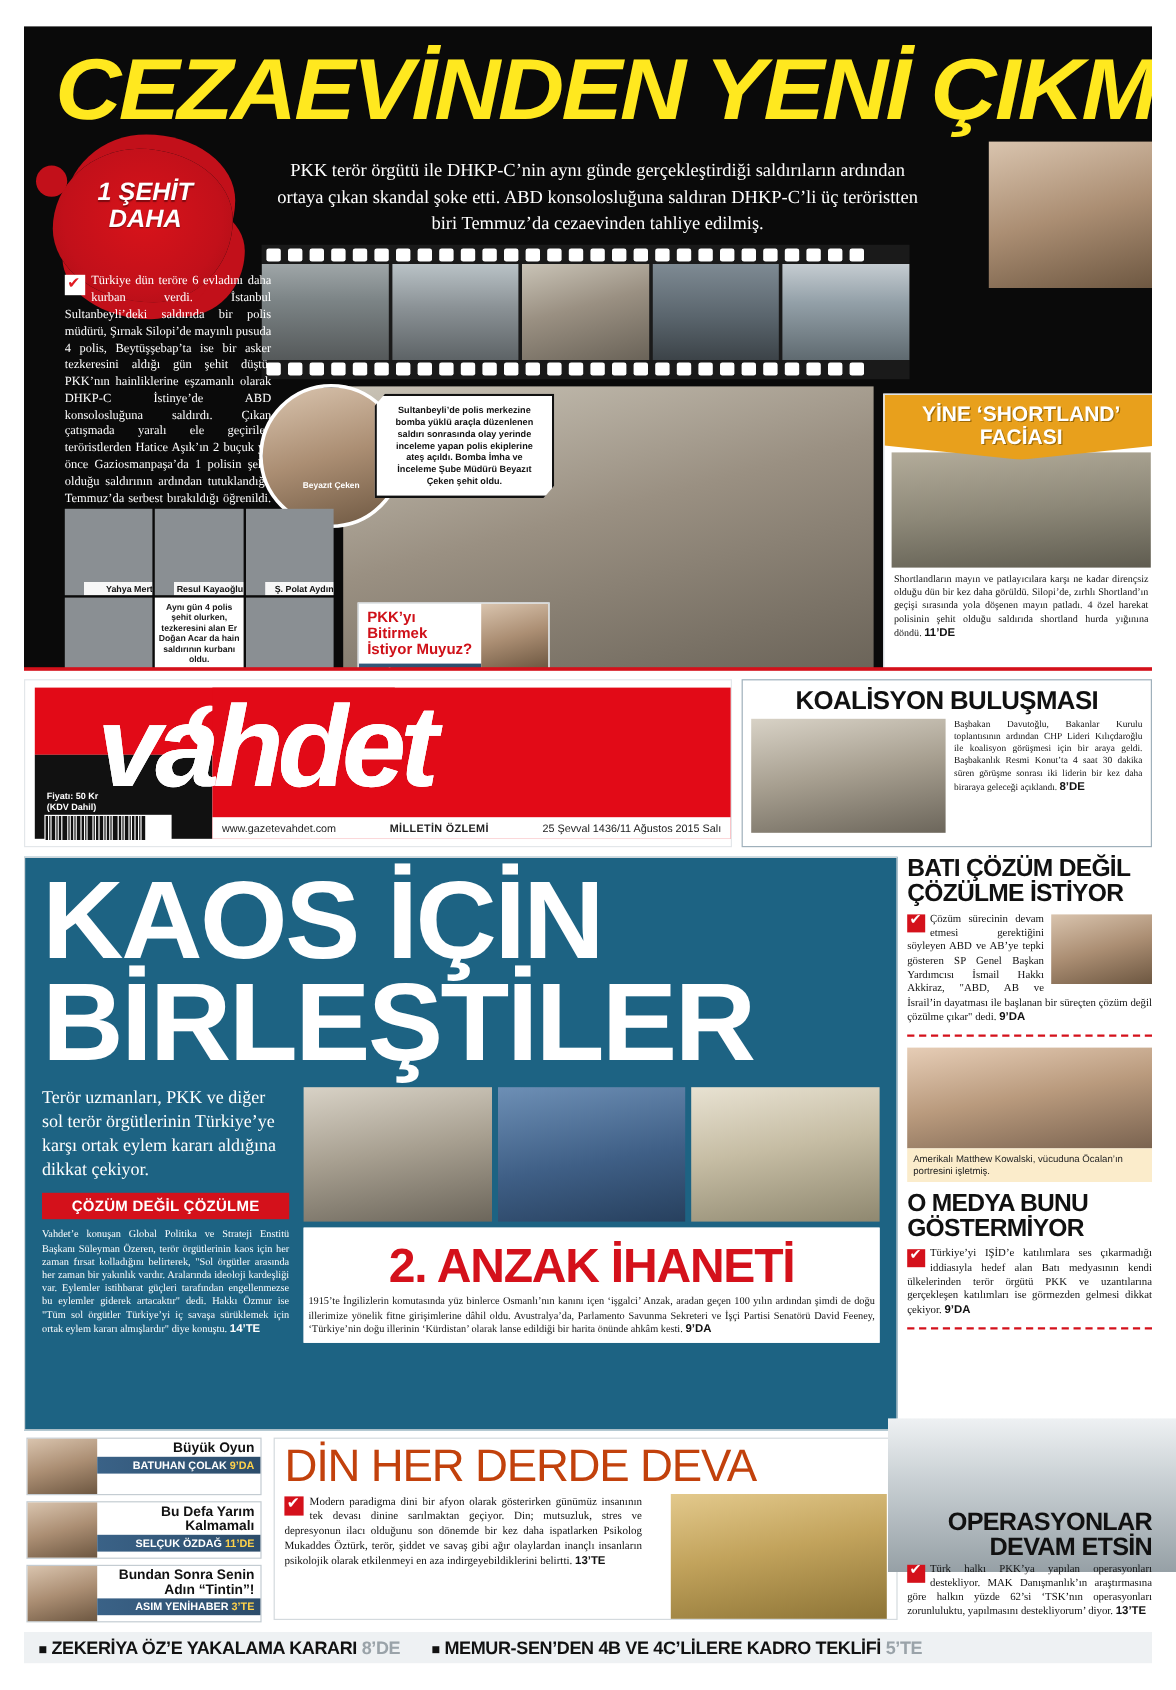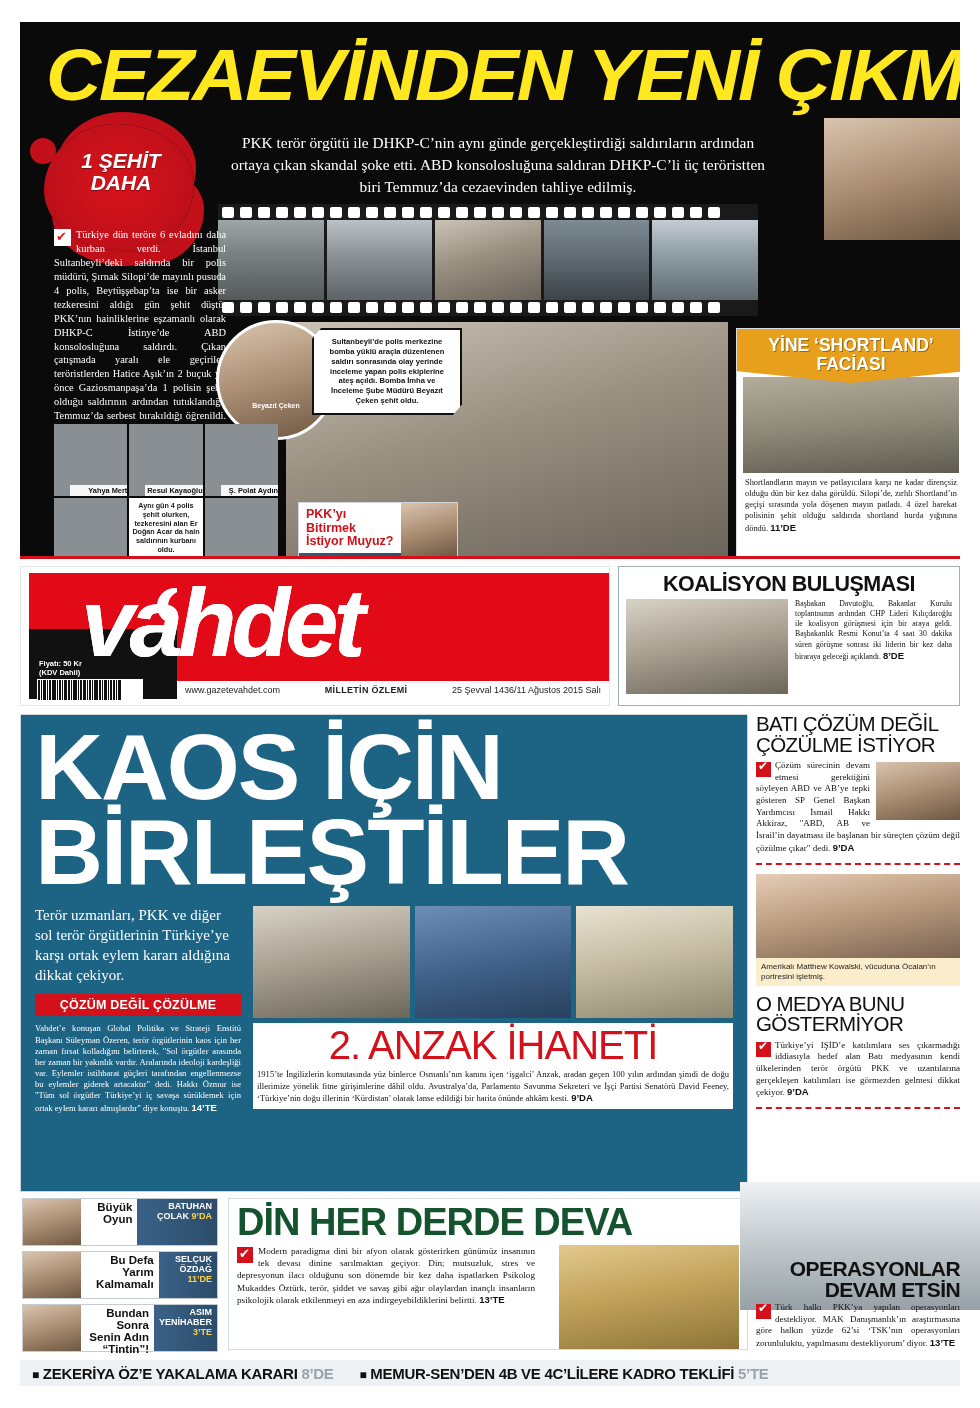--- a/index.html
+++ b/index.html
@@ -236,72 +236,72 @@
     font-size:12.5px; text-align:center; padding:4px 0; letter-spacing:0.2px;
   }
   .mc-left .body {
     margin-top: 7px; color:#ffffff; font-family:"Liberation Serif",serif;
     font-size:8.6px; line-height:1.3; text-align:justify;
   }
   .mc-right { flex:1; }
   .photo-row { display:flex; gap:5px; height: 112px; }
   .photo-row > div { flex:1; }
   .anzak-head {
-    color:#d4111b; font-weight:normal; font-size:40px; line-height:1;
+    color:#d4111b; font-weight:bold; font-size:40px; line-height:1;
     margin-top:4px; letter-spacing:-1px; text-align:center;
-    background:#fff; padding: 2px 0 4px;
+    background:#fff; padding: 12px 0 4px;
   }
   .anzak-body {
     background:#fff; color:#111; font-family:"Liberation Serif",serif;
     font-size:8.6px; line-height:1.32; text-align:justify; padding: 0 4px 5px;
   }
   .anzak-wrap { background:#fff; margin-top:5px; }
 
   
   .minicols { position:absolute; left:22px; top:1198px; width:196px; }
   .minibox { display:flex; height: 48px; margin-bottom:5px; border:1px solid #c4ccd2; background:#fff; }
   .minibox .mav { width: 58px; }
-  .minibox .mtx { flex:1; display:flex; flex-direction:row; justify-content:flex-end; }
+  .minibox .mtx { flex:1; display:flex; flex-direction:column; justify-content:flex-start; }
   .minibox .mtitle {
     font-weight:bold; font-size:11.5px; color:#111; text-align:right;
     padding: 2px 5px 1px; line-height:1.05;
   }
   .minibox .mauth {
     background: linear-gradient(90deg,#3a6287 0%,#2c4c6a 100%);
     color:#fff; font-weight:bold; font-size:9px; text-align:right; padding:2px 5px;
   }
   .minibox .mauth .pg { color:#ffd24a; }
 
   
   .din {
     position:absolute; left:228px; top:1198px; width: 520px; height: 152px;
     background:#fff; border:1px solid #d4dade;
   }
   .din-head {
-    font-weight:bold; font-size:38px; line-height:1; color:#14532d; padding: 4px 0 4px 8px;
+    font-weight:normal; font-size:38px; line-height:1; color:#c2410c; padding: 4px 0 4px 8px;
     letter-spacing:-1px;
   }
   .din-body { display:flex; gap:24px; padding: 0 8px 6px; }
   .din-text {
     flex:1; font-family:"Liberation Serif",serif; font-size:9.2px; line-height:1.33;
     text-align:justify; color:#111;
   }
   .din-text .tick {
     float:left; width:16px; height:16px; background:#d4111b; margin:2px 5px 0 0; position:relative;
   }
   .din-text .tick::after{
     content:"✔"; position:absolute; left:2px; top:-2px; font-size:13px; color:#fff;
     font-family:"DejaVu Sans",sans-serif;
   }
   .din-photo { width: 180px; height: 104px; }
 
   
   .rcol { position:absolute; left:756px; top:714px; width:204px; }
   .r-head {
-    font-weight:normal; font-size:20.5px; line-height:1.0; color:#111; letter-spacing:-0.6px;
+    font-weight:bold; font-size:20.5px; line-height:1.0; color:#111; letter-spacing:-0.6px;
   }
   .r-body {
     margin-top:5px; font-family:"Liberation Serif",serif; font-size:9px; line-height:1.3;
     text-align:justify; color:#111;
   }
   .r-body .tick {
     float:left; width:15px; height:15px; background:#d4111b; margin:2px 4px 0 0; position:relative;
   }
   .r-body .tick::after{
     content:"✔"; position:absolute; left:2px; top:-3px; font-size:12px; color:#fff;

